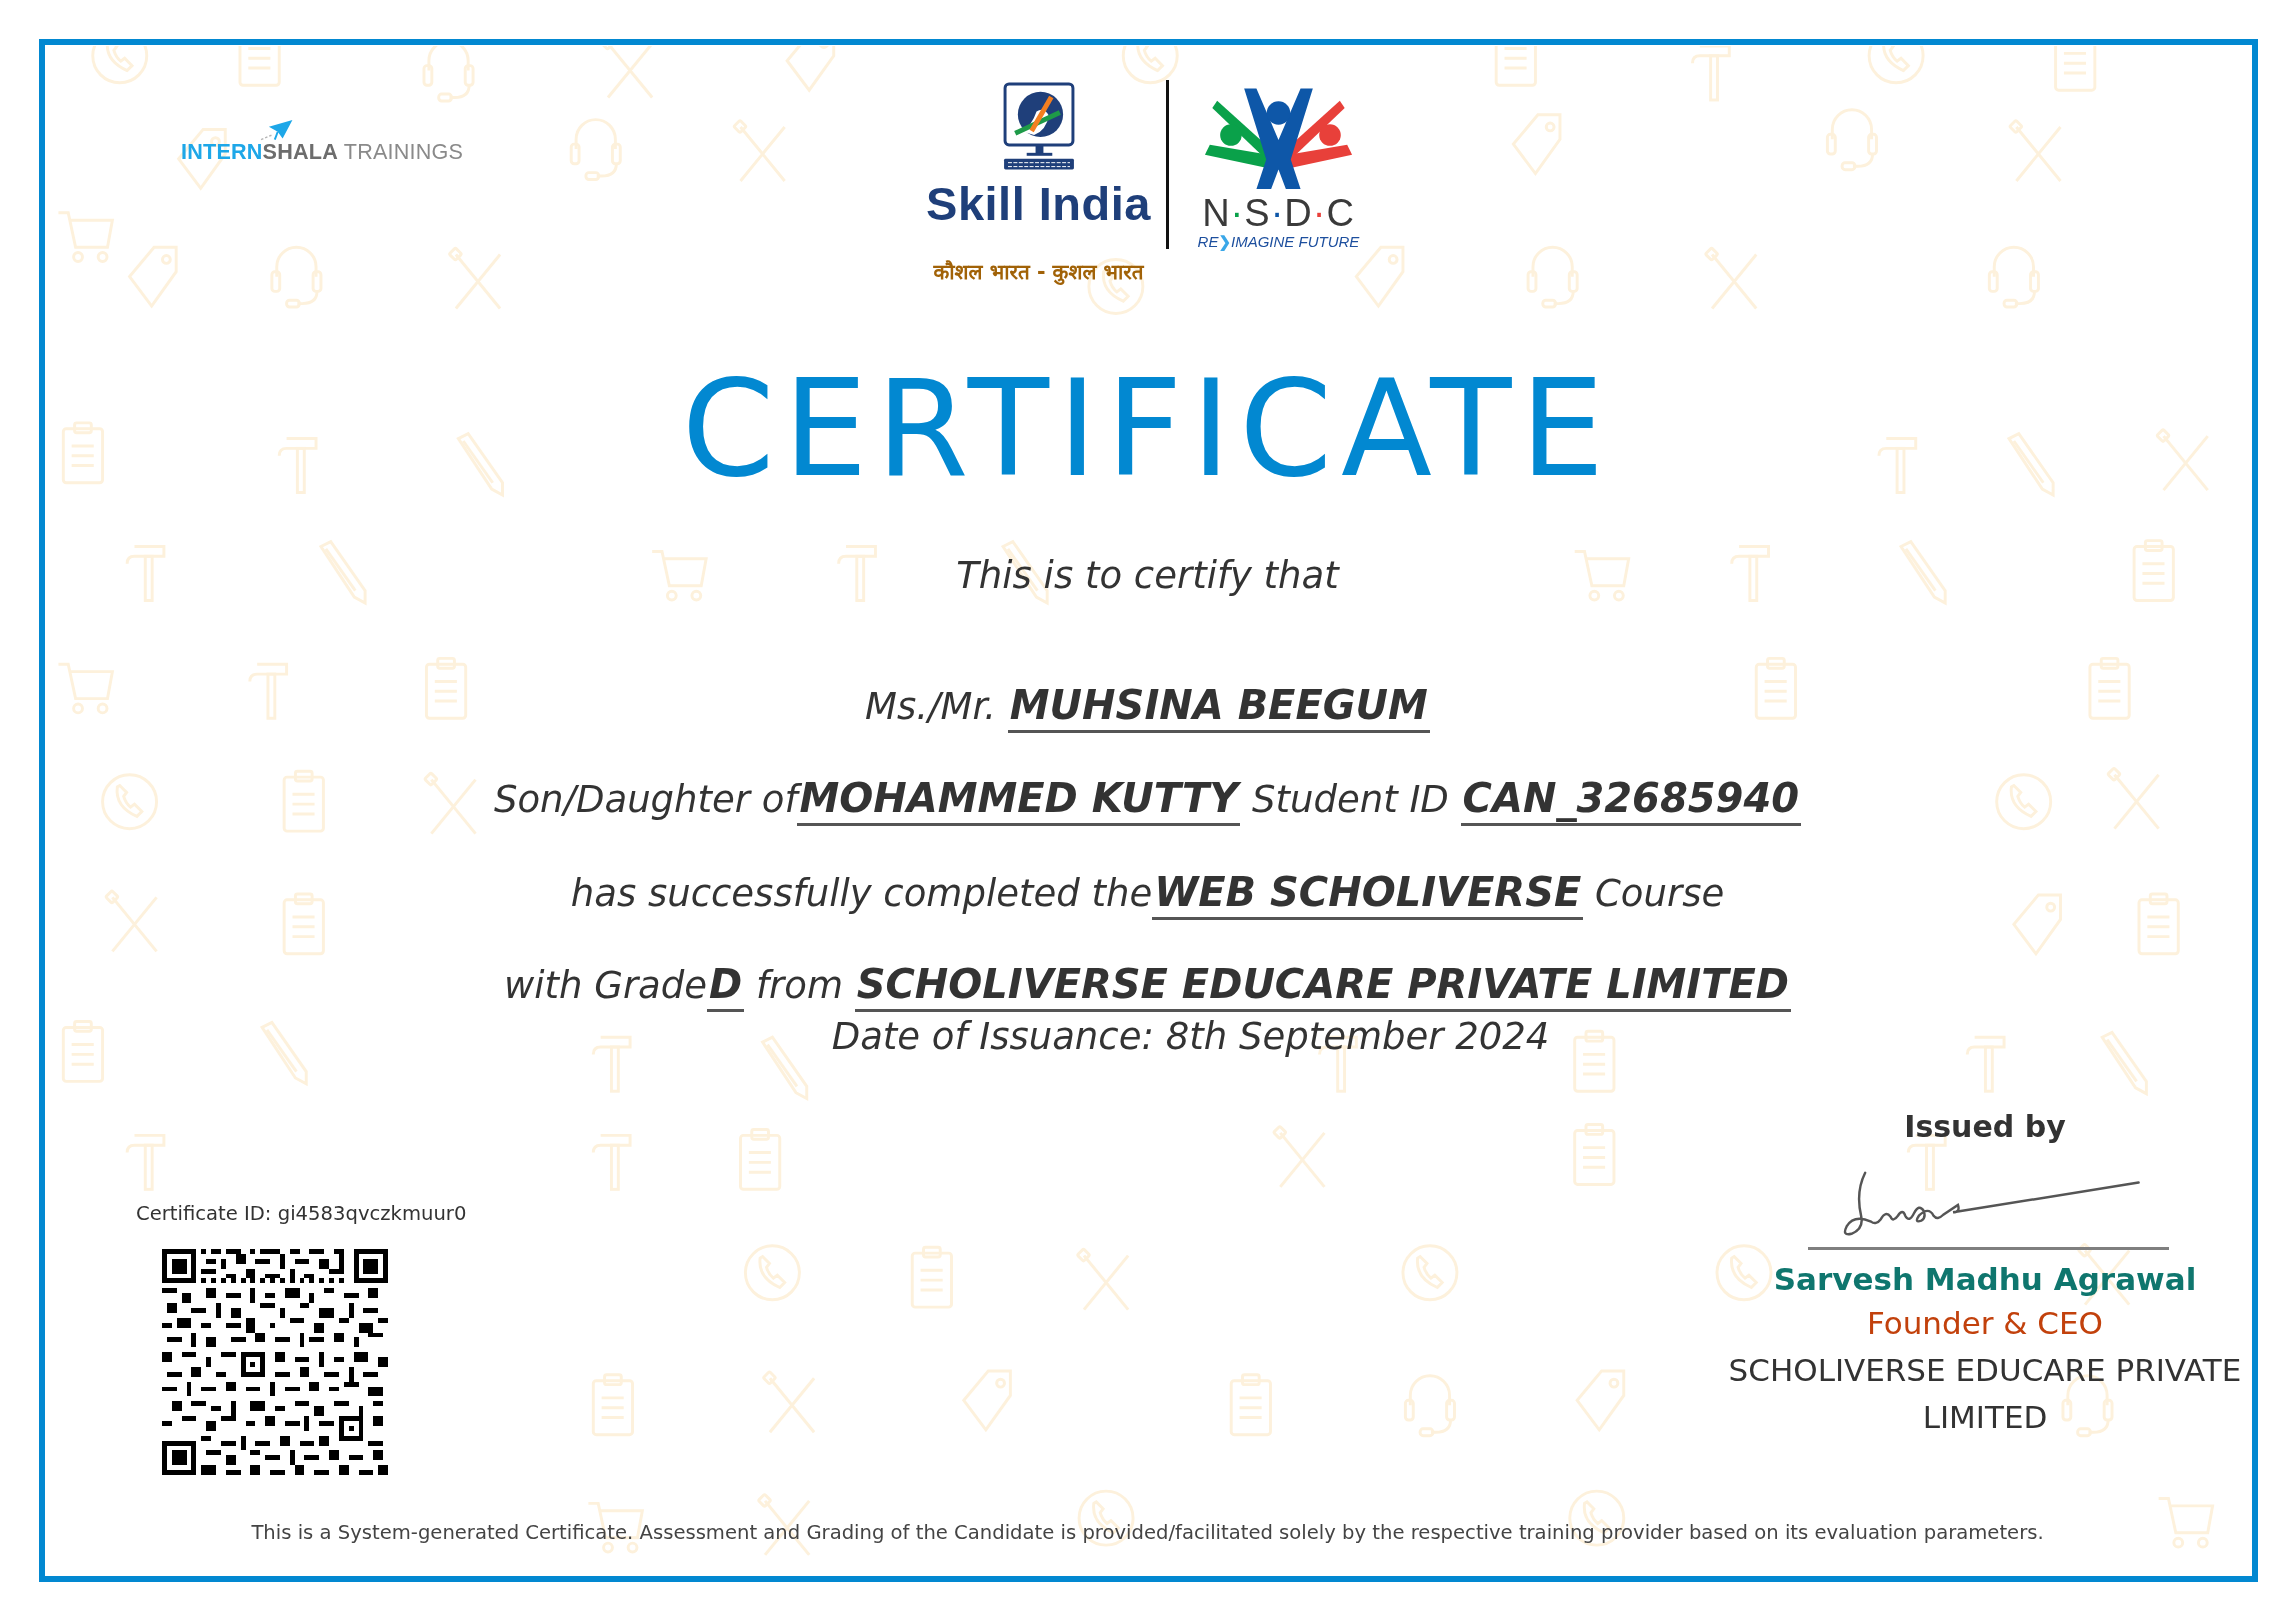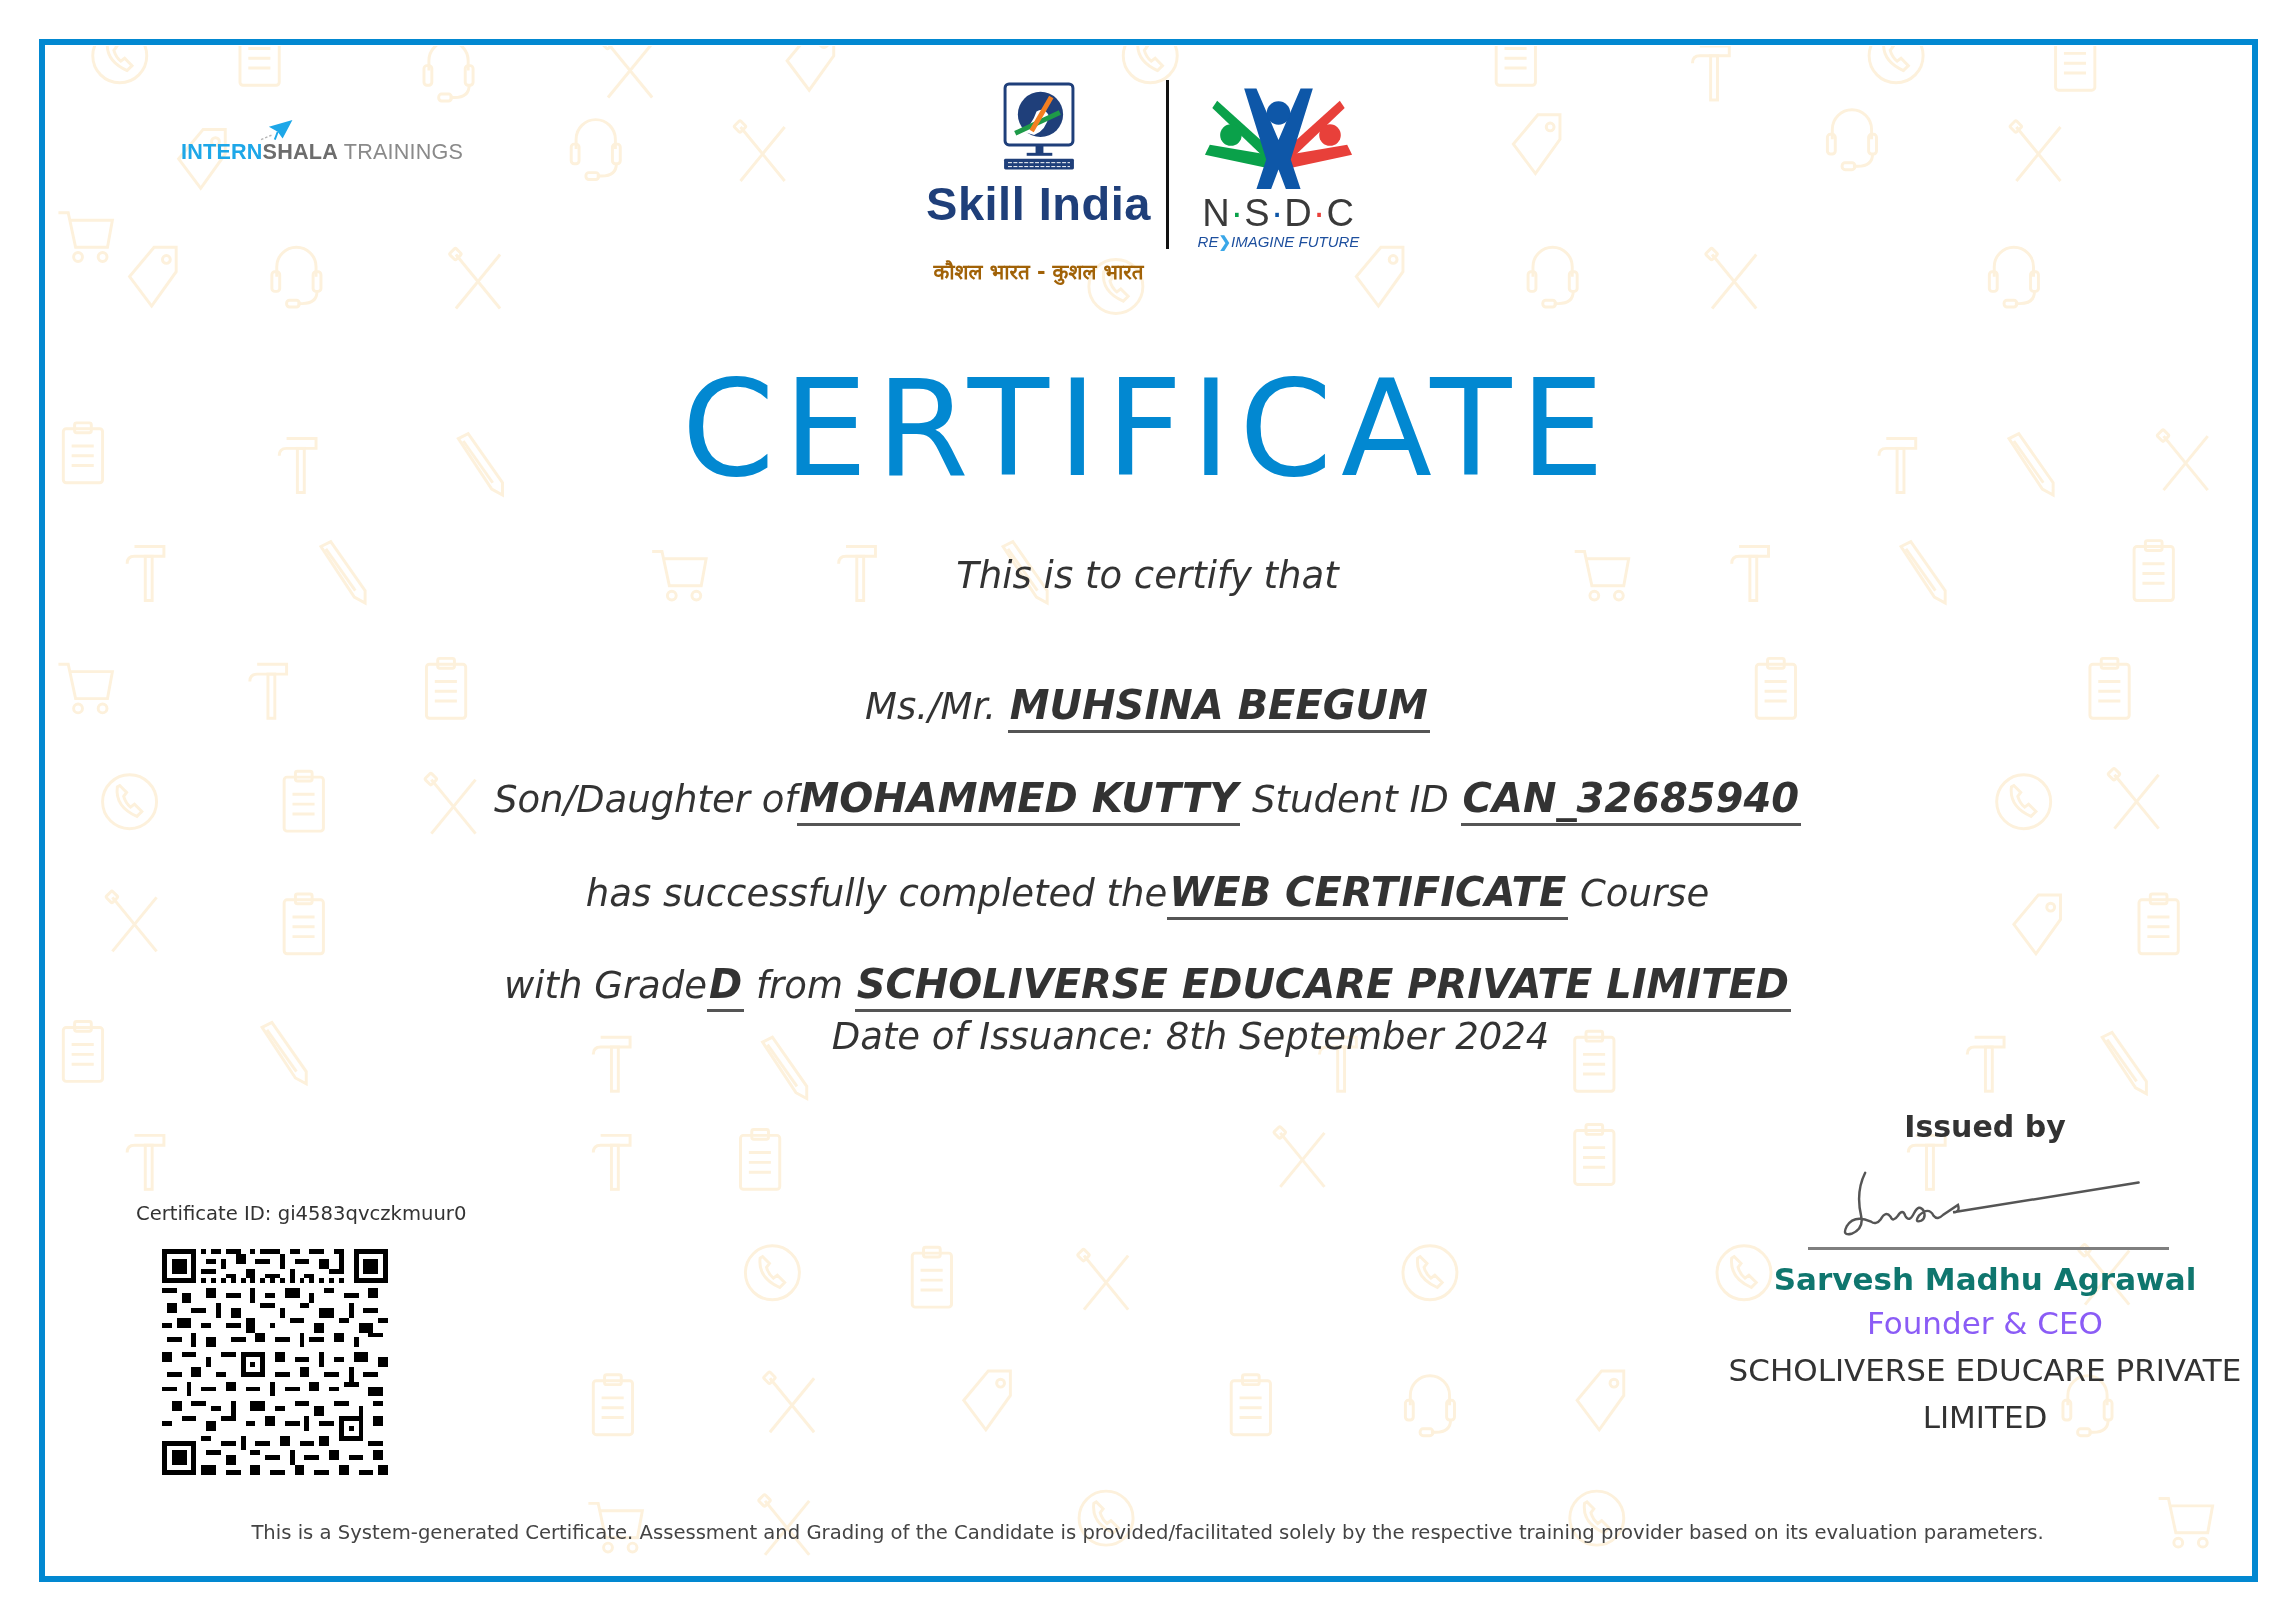--- a/index.html
+++ b/index.html
@@ -49,21 +49,21 @@
   .l2 .val, .l3 .val, .l4 .val, .l5 .val { font-size: 40px; }
 
   .certid { left: 136px; top: 1202px; font-size: 19.6px; color: #333333; white-space: nowrap; }
   .qr { left: 162px; top: 1249px; width: 226px; height: 226px; }
 
   .issuer { left: 1688px; width: 594px; top: 1109px; text-align: center; }
   .issuer .issued { font-size: 30px; font-weight: bold; color: #333333; }
   .issuer .sig { position: absolute; left: 137px; top: 54px; }
   .issuer .sigline { position: absolute; left: 120px; top: 138px; width: 361px; height: 3.4px; background: #7f7f7f; }
   .issuer .name { position: absolute; left: 0; width: 594px; top: 152px; font-size: 31px; font-weight: bold; color: #0f766e; }
-  .issuer .role { position: absolute; left: 0; width: 594px; top: 196px; font-size: 31px; color: #8b5cf6; }
+  .issuer .role { position: absolute; left: 0; width: 594px; top: 196px; font-size: 31px; color: #c2410c; }
   .issuer .org1 { position: absolute; left: 0; width: 594px; top: 243px; font-size: 31px; color: #333333; }
   .issuer .org2 { position: absolute; left: 0; width: 594px; top: 290px; font-size: 31px; color: #333333; }
 
   .footer { left: 0; width: 2295px; top: 1521px; text-align: center; font-size: 19.6px; color: #444444; white-space: nowrap; }
 </style>
 </head>
 <body>
 
 <div class="frame"></div>
 
@@ -251,21 +251,21 @@
   <span class="val">MUHSINA BEEGUM</span>
 </div>
 
 <div class="abs line l3">
   <span class="lbl">Son/Daughter of</span><span class="val">MOHAMMED KUTTY</span>
   <span class="lbl">Student ID</span>
   <span class="val">CAN_32685940</span>
 </div>
 
 <div class="abs line l4">
-  <span class="lbl">has successfully completed the</span><span class="val">WEB CERTIFICATE</span>
+  <span class="lbl">has successfully completed the</span><span class="val">WEB SCHOLIVERSE</span>
   <span class="lbl">Course</span>
 </div>
 
 <div class="abs line l5">
   <span class="lbl">with Grade</span><span class="val">D</span>
   <span class="lbl">from</span>
   <span class="val">SCHOLIVERSE EDUCARE PRIVATE LIMITED</span>
 </div>
 
 <div class="abs line l6">

